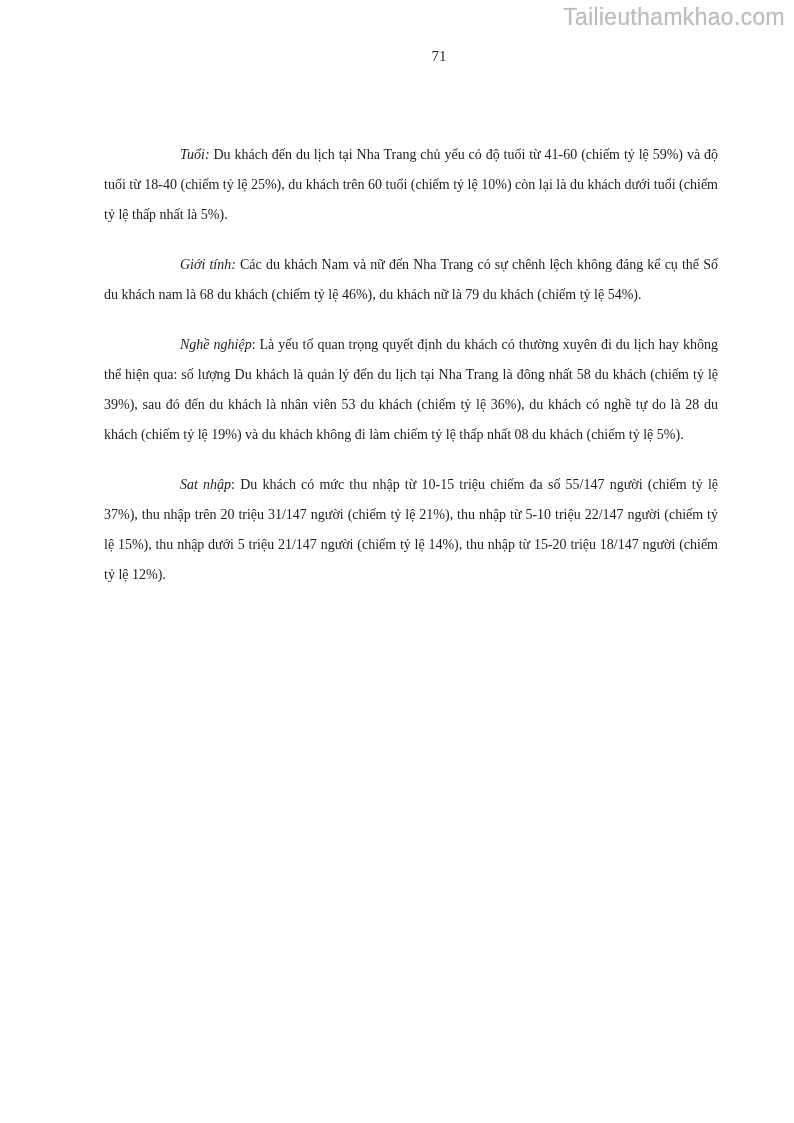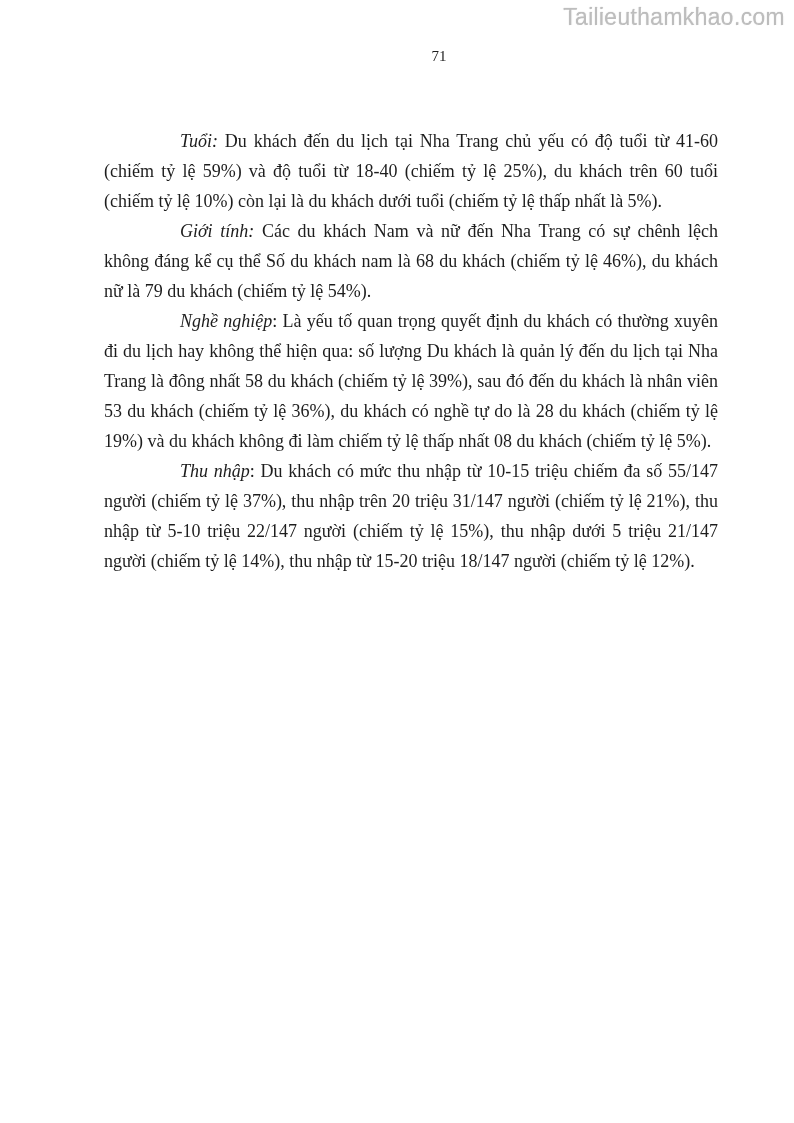--- a/index.html
+++ b/index.html
@@ -36,33 +36,33 @@
     box-sizing: border-box;
     padding-left: 84px;   
     text-align: center;
     font-size: 15px;
     line-height: 19px;
     color: #1d1d1d;
   }
   .doc-body {
     position: absolute;
     left: 104px;
-    top: 126px;
+    top: 140px;
     width: 614px;
-    font-size: 18px;
+    font-size: 14px;
     line-height: 30px;
     text-align: justify;
     text-justify: inter-word;
   }
   .doc-body p {
     margin: 0;
     text-indent: 76px;
   }
   .doc-body p + p {
-    margin-top: 0;
+    margin-top: 20px;
   }
   .lead-italic {
     font-style: italic;
   }
 </style>
 </head>
 <body>
 
 <div class="page">
 
@@ -73,17 +73,17 @@
   </div>
 
   <div class="doc-body">
 
     <p><span class="lead-italic">Tuổi:</span><span> Du khách đến du lịch tại Nha Trang chủ yếu có độ tuổi từ 41-60 (chiếm tỷ lệ 59%) và độ tuổi từ 18-40 (chiếm tỷ lệ 25%), du khách trên 60 tuổi (chiếm tỷ lệ 10%) còn lại là du khách dưới tuổi (chiếm tỷ lệ thấp nhất là 5%).</span></p>
 
     <p><span class="lead-italic">Giới tính:</span><span> Các du khách Nam và nữ đến Nha Trang có sự chênh lệch không đáng kể cụ thể Số du khách nam là 68 du khách (chiếm tỷ lệ 46%), du khách nữ là 79 du khách (chiếm tỷ lệ 54%).</span></p>
 
     <p><span class="lead-italic">Nghề nghiệp</span><span>: Là yếu tố quan trọng quyết định du khách có thường xuyên đi du lịch hay không thể hiện qua: số lượng Du khách là quản lý đến du lịch tại Nha Trang là đông nhất 58 du khách (chiếm tỷ lệ 39%), sau đó đến du khách là nhân viên 53 du khách (chiếm tỷ lệ 36%), du khách có nghề tự do là 28 du khách (chiếm tỷ lệ 19%) và du khách không đi làm chiếm tỷ lệ thấp nhất 08 du khách (chiếm tỷ lệ 5%).</span></p>
 
-    <p><span class="lead-italic">Thu nhập</span><span>: Du khách có mức thu nhập từ 10-15 triệu chiếm đa số 55/147 người (chiếm tỷ lệ 37%), thu nhập trên 20 triệu 31/147 người (chiếm tỷ lệ 21%), thu nhập từ 5-10 triệu 22/147 người (chiếm tỷ lệ 15%), thu nhập dưới 5 triệu 21/147 người (chiếm tỷ lệ 14%), thu nhập từ 15-20 triệu 18/147 người (chiếm tỷ lệ 12%).</span></p>
+    <p><span class="lead-italic">Sat nhập</span><span>: Du khách có mức thu nhập từ 10-15 triệu chiếm đa số 55/147 người (chiếm tỷ lệ 37%), thu nhập trên 20 triệu 31/147 người (chiếm tỷ lệ 21%), thu nhập từ 5-10 triệu 22/147 người (chiếm tỷ lệ 15%), thu nhập dưới 5 triệu 21/147 người (chiếm tỷ lệ 14%), thu nhập từ 15-20 triệu 18/147 người (chiếm tỷ lệ 12%).</span></p>
 
   </div>
 
 </div>
 
 </body></html>

